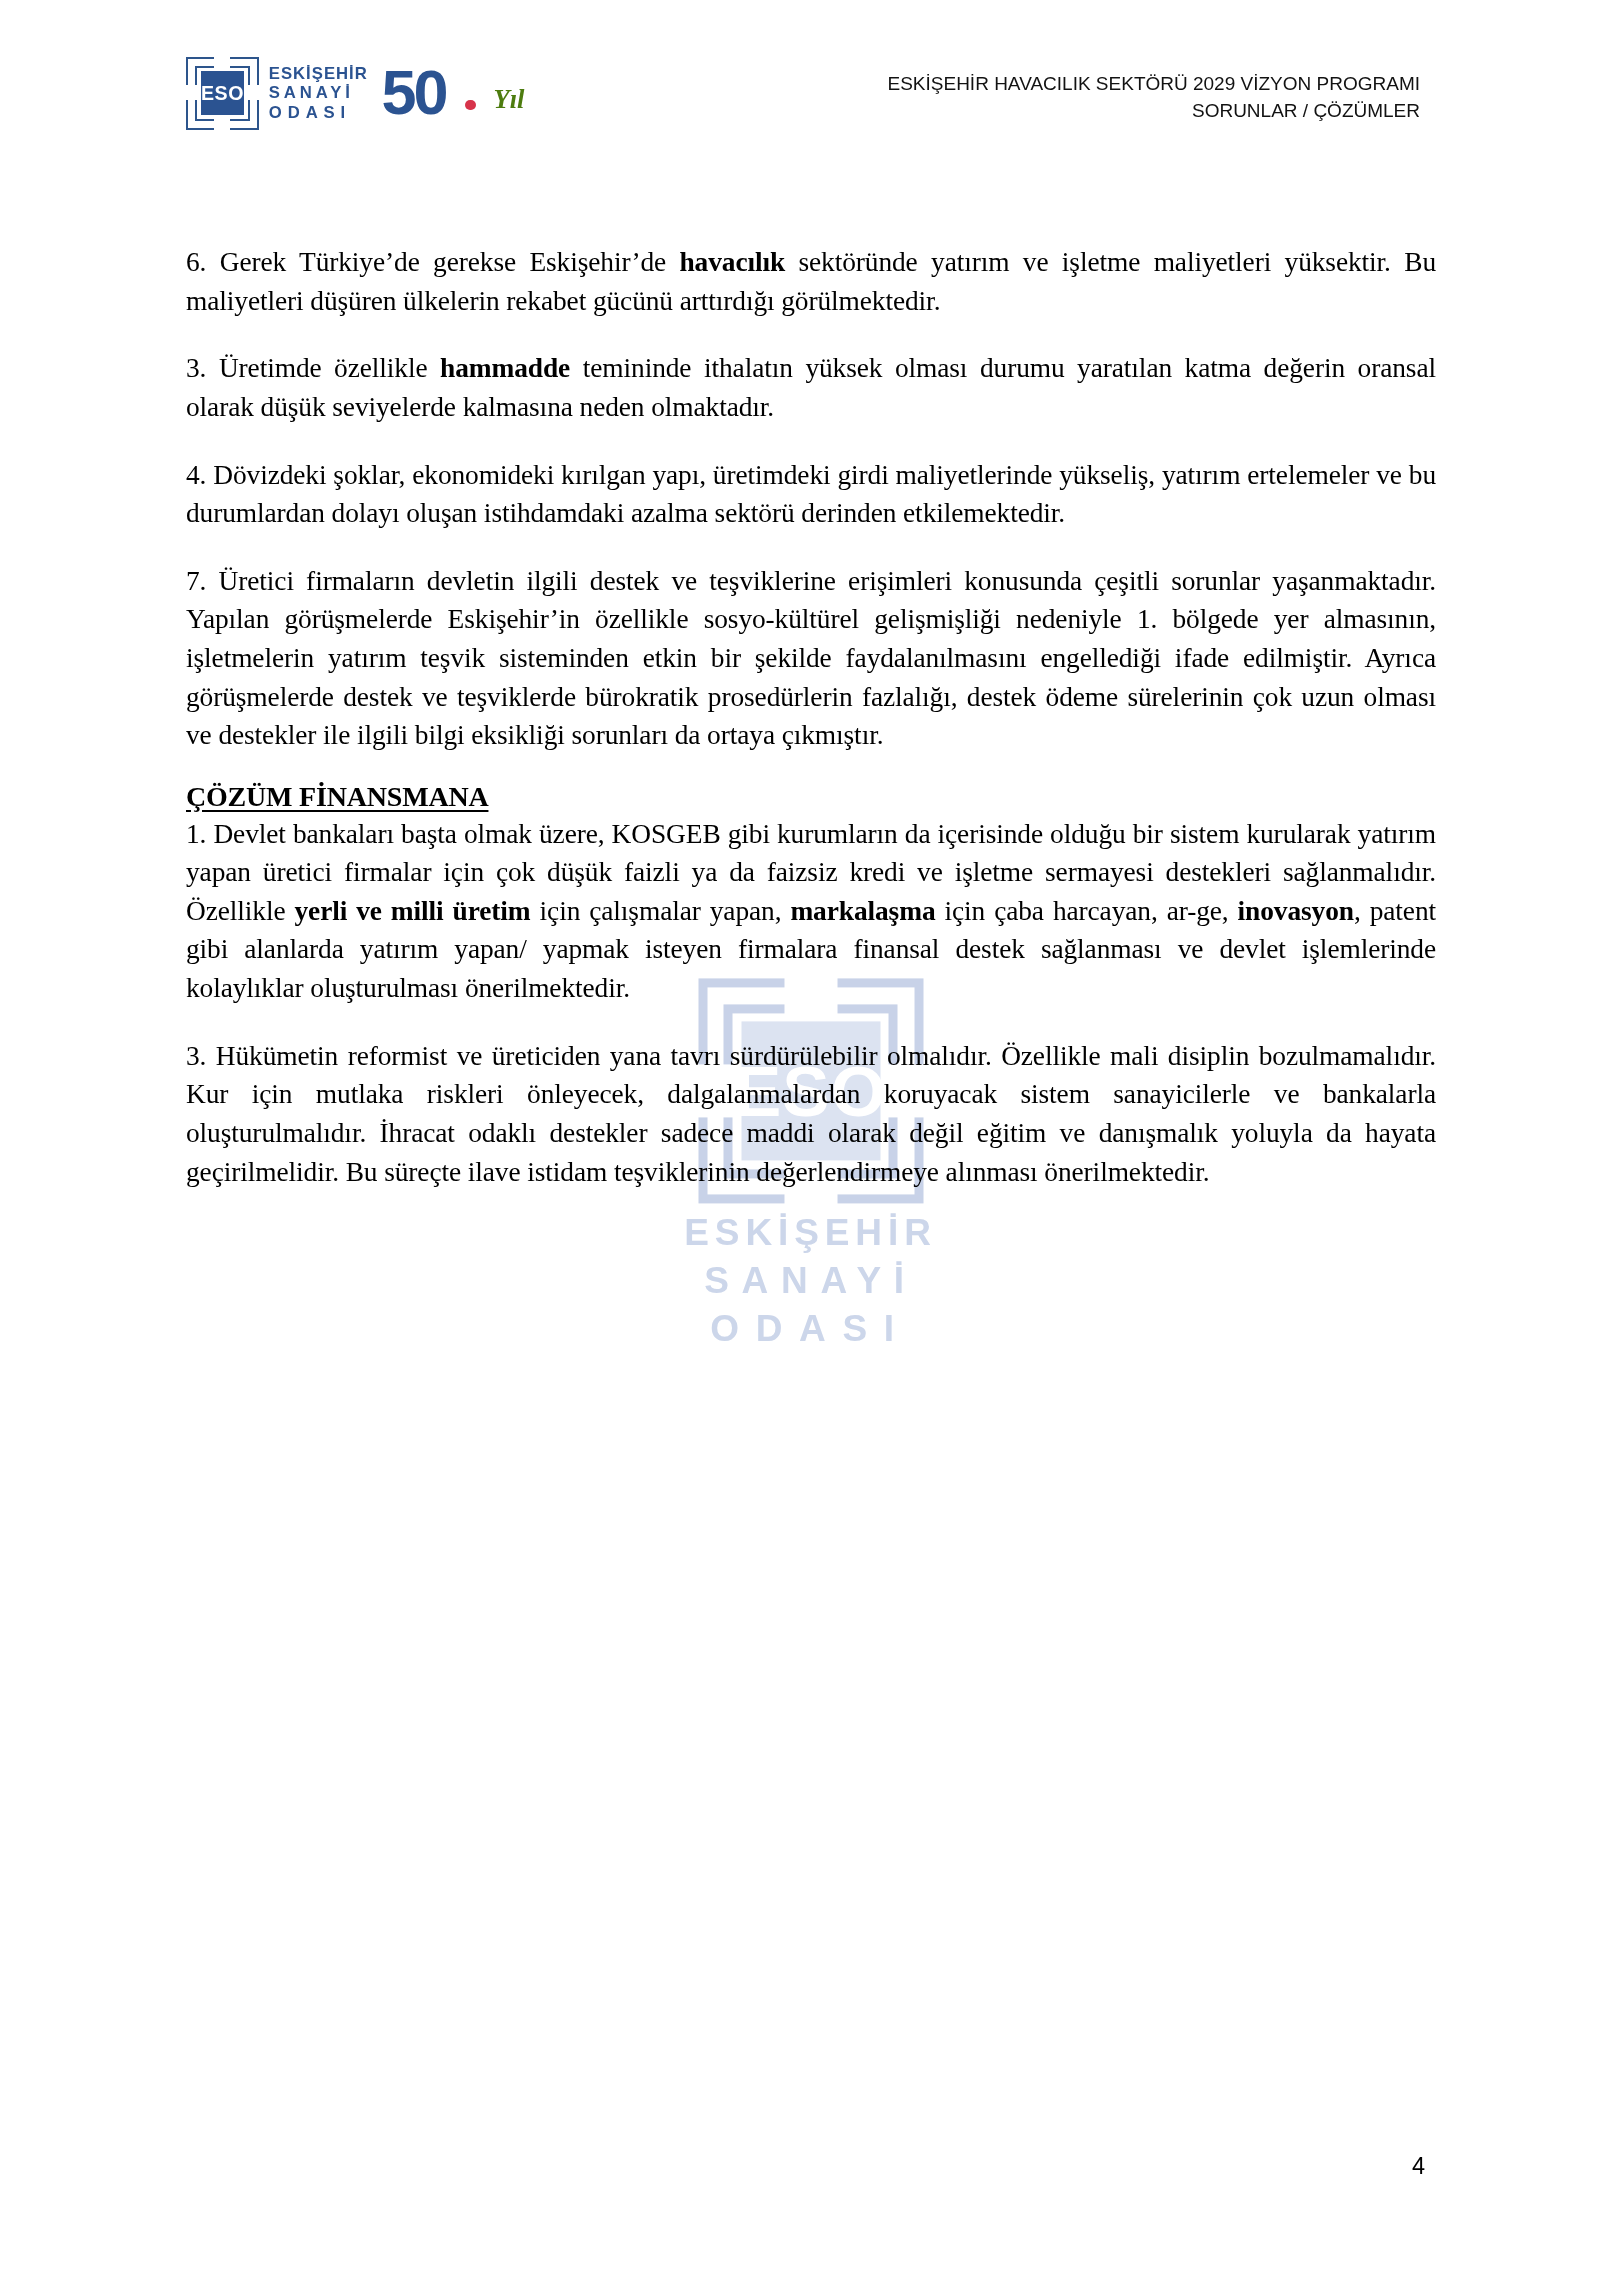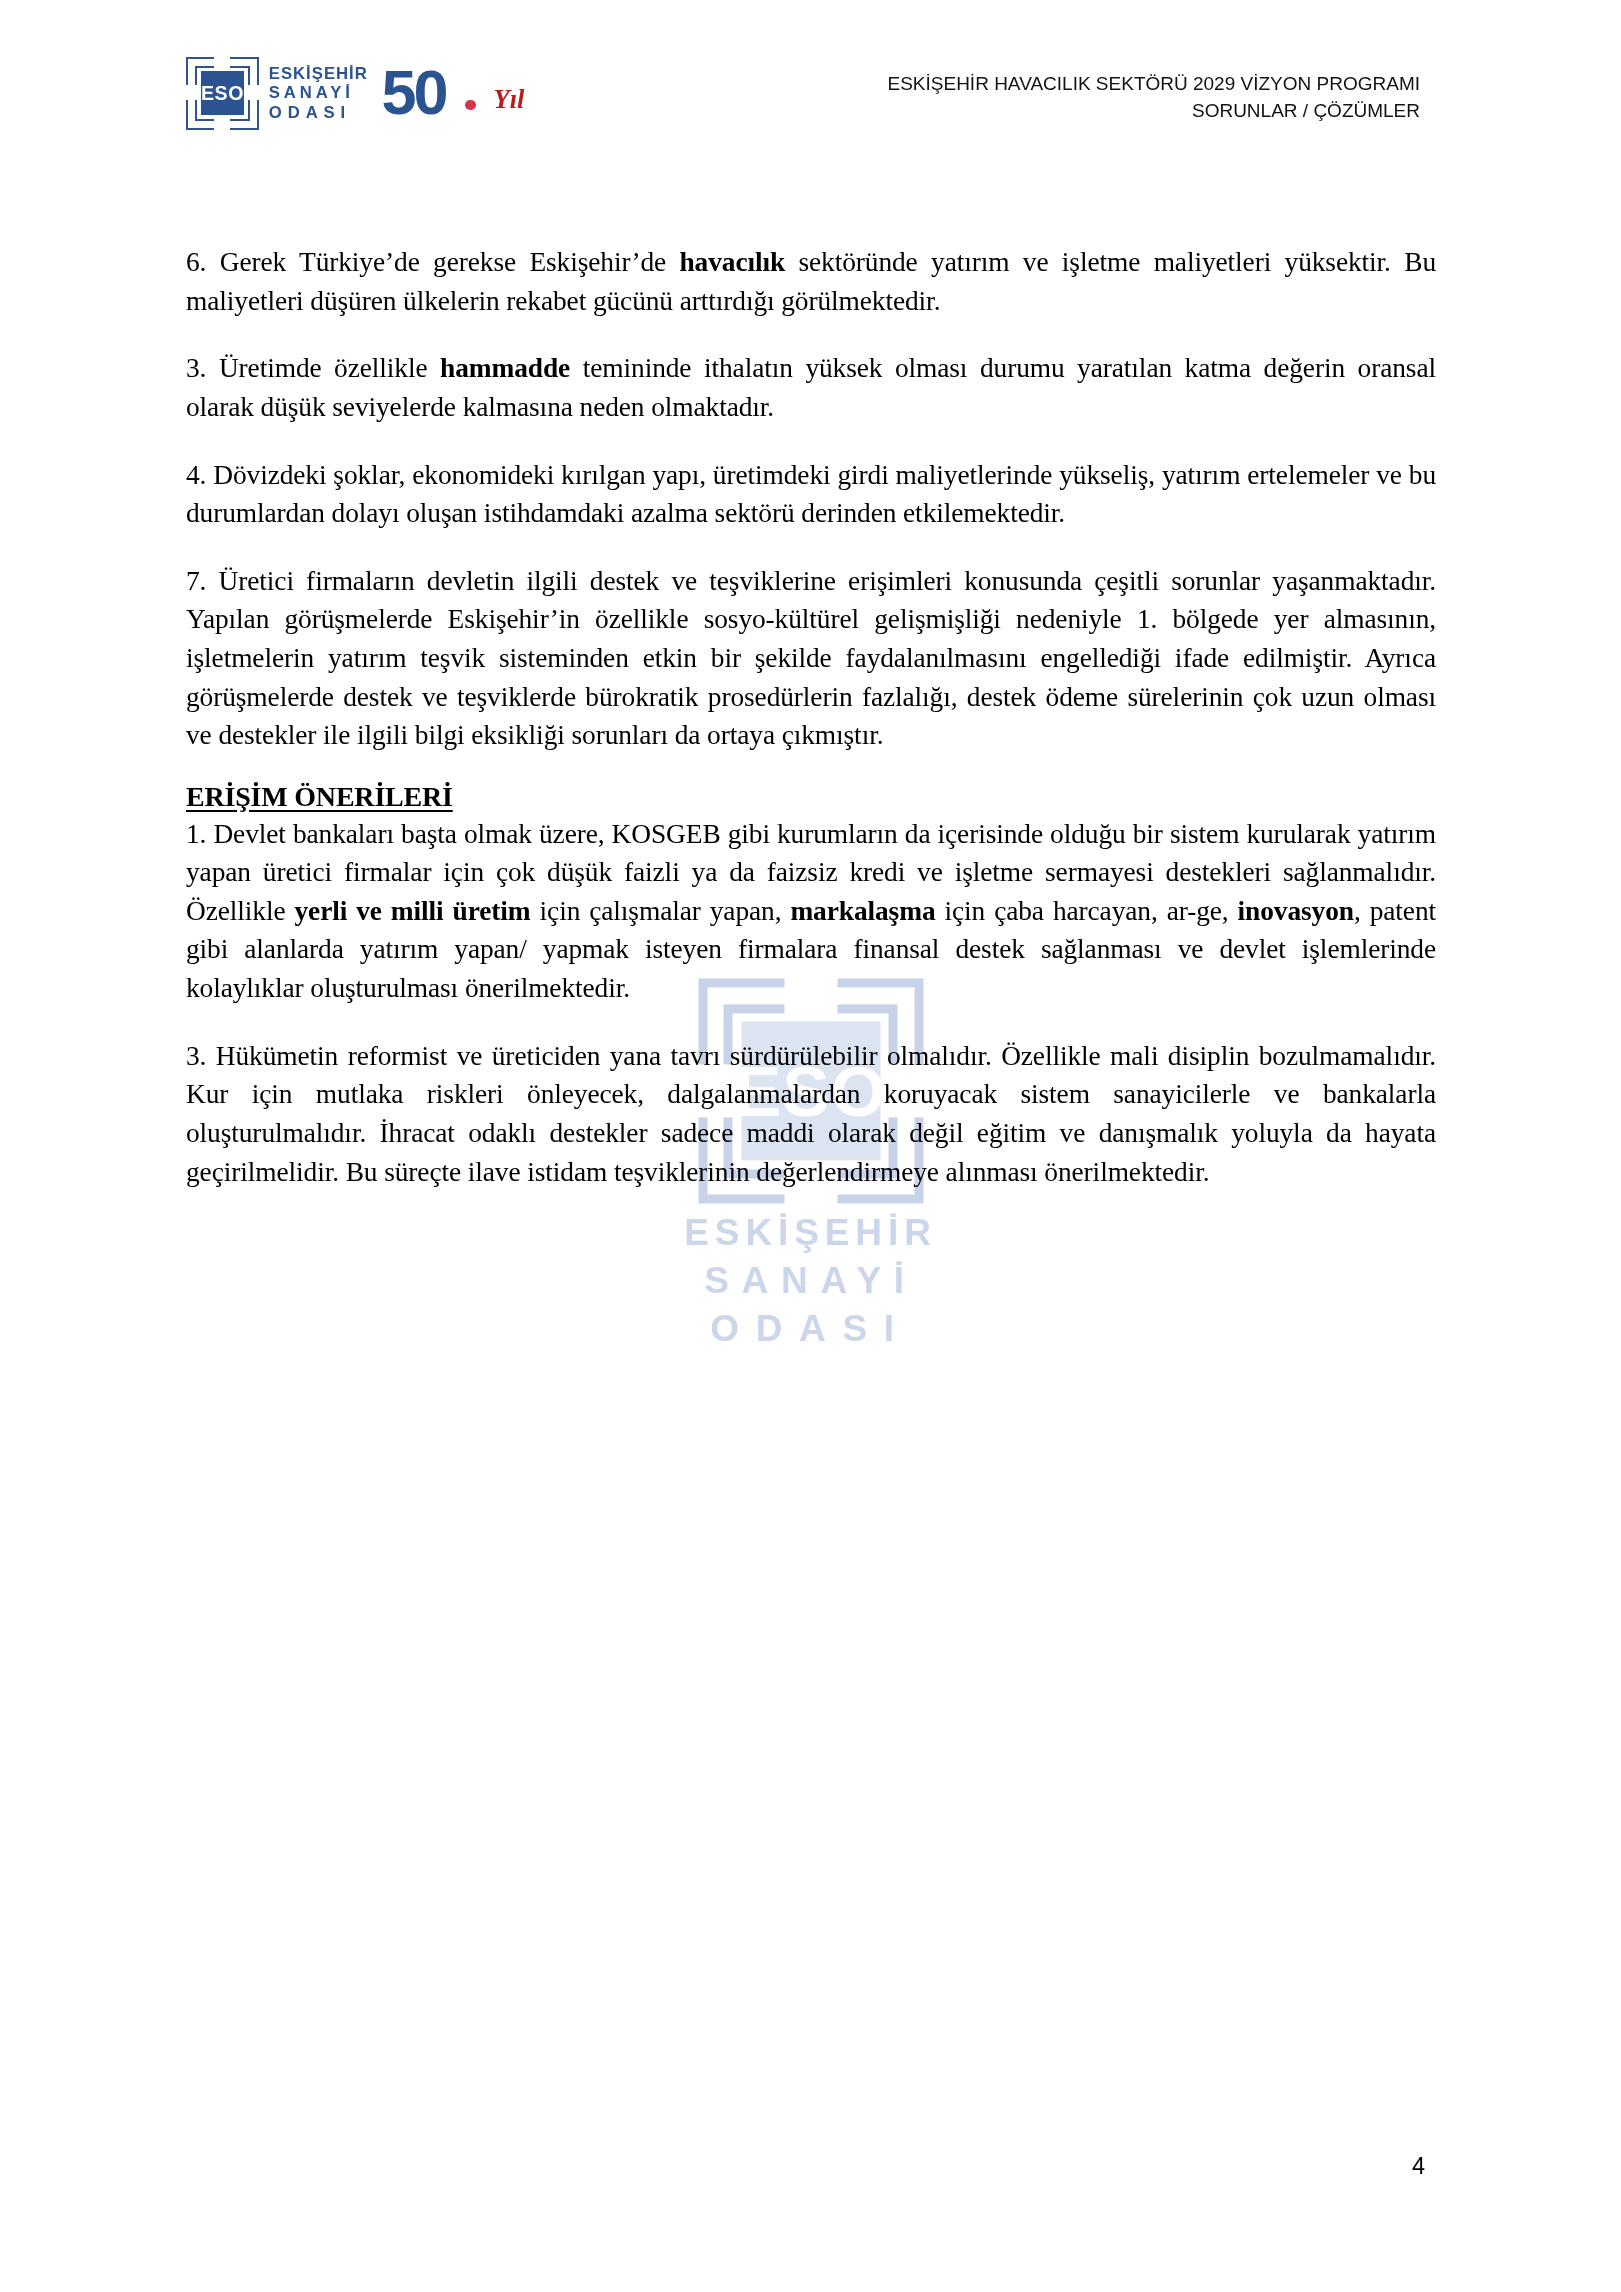--- a/index.html
+++ b/index.html
@@ -114,21 +114,21 @@
     height: 10.8px;
     border-radius: 50%;
     background: #d7334a;
     margin: 0 0 8.8px 1px;
   }
   .logo-fifty .yil {
     font-family: "Liberation Serif", serif;
     font-style: italic;
     font-weight: bold;
     font-size: 26.5px;
-    color: #b91c1c;
+    color: #4d7c0f;
     margin-bottom: 3.9px;
   }
 
   .header-title {
     text-align: right;
     font-family: "Liberation Sans", sans-serif;
     font-size: 19px;
     line-height: 1.42;
     color: #121212;
     padding-top: 21.6px;
@@ -303,21 +303,21 @@
     <p class="para tight"><span>6. Gerek Türkiye’de gerekse Eskişehir’de </span><b class="em">havacılık</b><span> sektöründe yatırım ve işletme maliyetleri yüksektir. Bu maliyetleri düşüren ülkelerin rekabet gücünü arttırdığı görülmektedir.</span></p>
 
 
     <p class="para"><span>3. Üretimde özellikle </span><b class="em">hammadde</b><span> temininde ithalatın yüksek olması durumu yaratılan katma değerin oransal olarak düşük seviyelerde kalmasına neden olmaktadır.</span></p>
 
     <p class="para">4. Dövizdeki şoklar, ekonomideki kırılgan yapı, üretimdeki girdi maliyetlerinde yükseliş, yatırım ertelemeler ve bu durumlardan dolayı oluşan istihdamdaki azalma sektörü derinden etkilemektedir.</p>
 
 
     <p class="para">7. Üretici firmaların devletin ilgili destek ve teşviklerine erişimleri konusunda çeşitli sorunlar yaşanmaktadır. Yapılan görüşmelerde Eskişehir’in özellikle sosyo-kültürel gelişmişliği nedeniyle 1. bölgede yer almasının, işletmelerin yatırım teşvik sisteminden etkin bir şekilde faydalanılmasını engellediği ifade edilmiştir. Ayrıca görüşmelerde destek ve teşviklerde bürokratik prosedürlerin fazlalığı, destek ödeme sürelerinin çok uzun olması ve destekler ile ilgili bilgi eksikliği sorunları da ortaya çıkmıştır.</p>
 
-    <h2 class="section-heading solutions">ERİŞİM ÖNERİLERİ</h2>
+    <h2 class="section-heading solutions">ÇÖZÜM FİNANSMANA</h2>
 
     <p class="para tight"><span>1. Devlet bankaları başta olmak üzere, KOSGEB gibi kurumların da içerisinde olduğu bir sistem kurularak yatırım yapan üretici firmalar için çok düşük faizli ya da faizsiz kredi ve işletme sermayesi destekleri sağlanmalıdır. Özellikle </span><b class="em">yerli ve milli üretim</b><span> için çalışmalar yapan, </span><b class="em">markalaşma</b><span> için çaba harcayan, ar-ge, </span><b class="em">inovasyon</b><span>, patent gibi alanlarda yatırım yapan/ yapmak isteyen firmalara finansal destek sağlanması ve devlet işlemlerinde kolaylıklar oluşturulması önerilmektedir.</span></p>
 
 
     <p class="para">3. Hükümetin reformist ve üreticiden yana tavrı sürdürülebilir olmalıdır. Özellikle mali disiplin bozulmamalıdır. Kur için mutlaka riskleri önleyecek, dalgalanmalardan koruyacak sistem sanayicilerle ve bankalarla oluşturulmalıdır. İhracat odaklı destekler sadece maddi olarak değil eğitim ve danışmalık yoluyla da hayata geçirilmelidir. Bu süreçte ilave istidam teşviklerinin değerlendirmeye alınması önerilmektedir.</p>
 
   </div>
 
   <div class="page-number">4</div>
 

